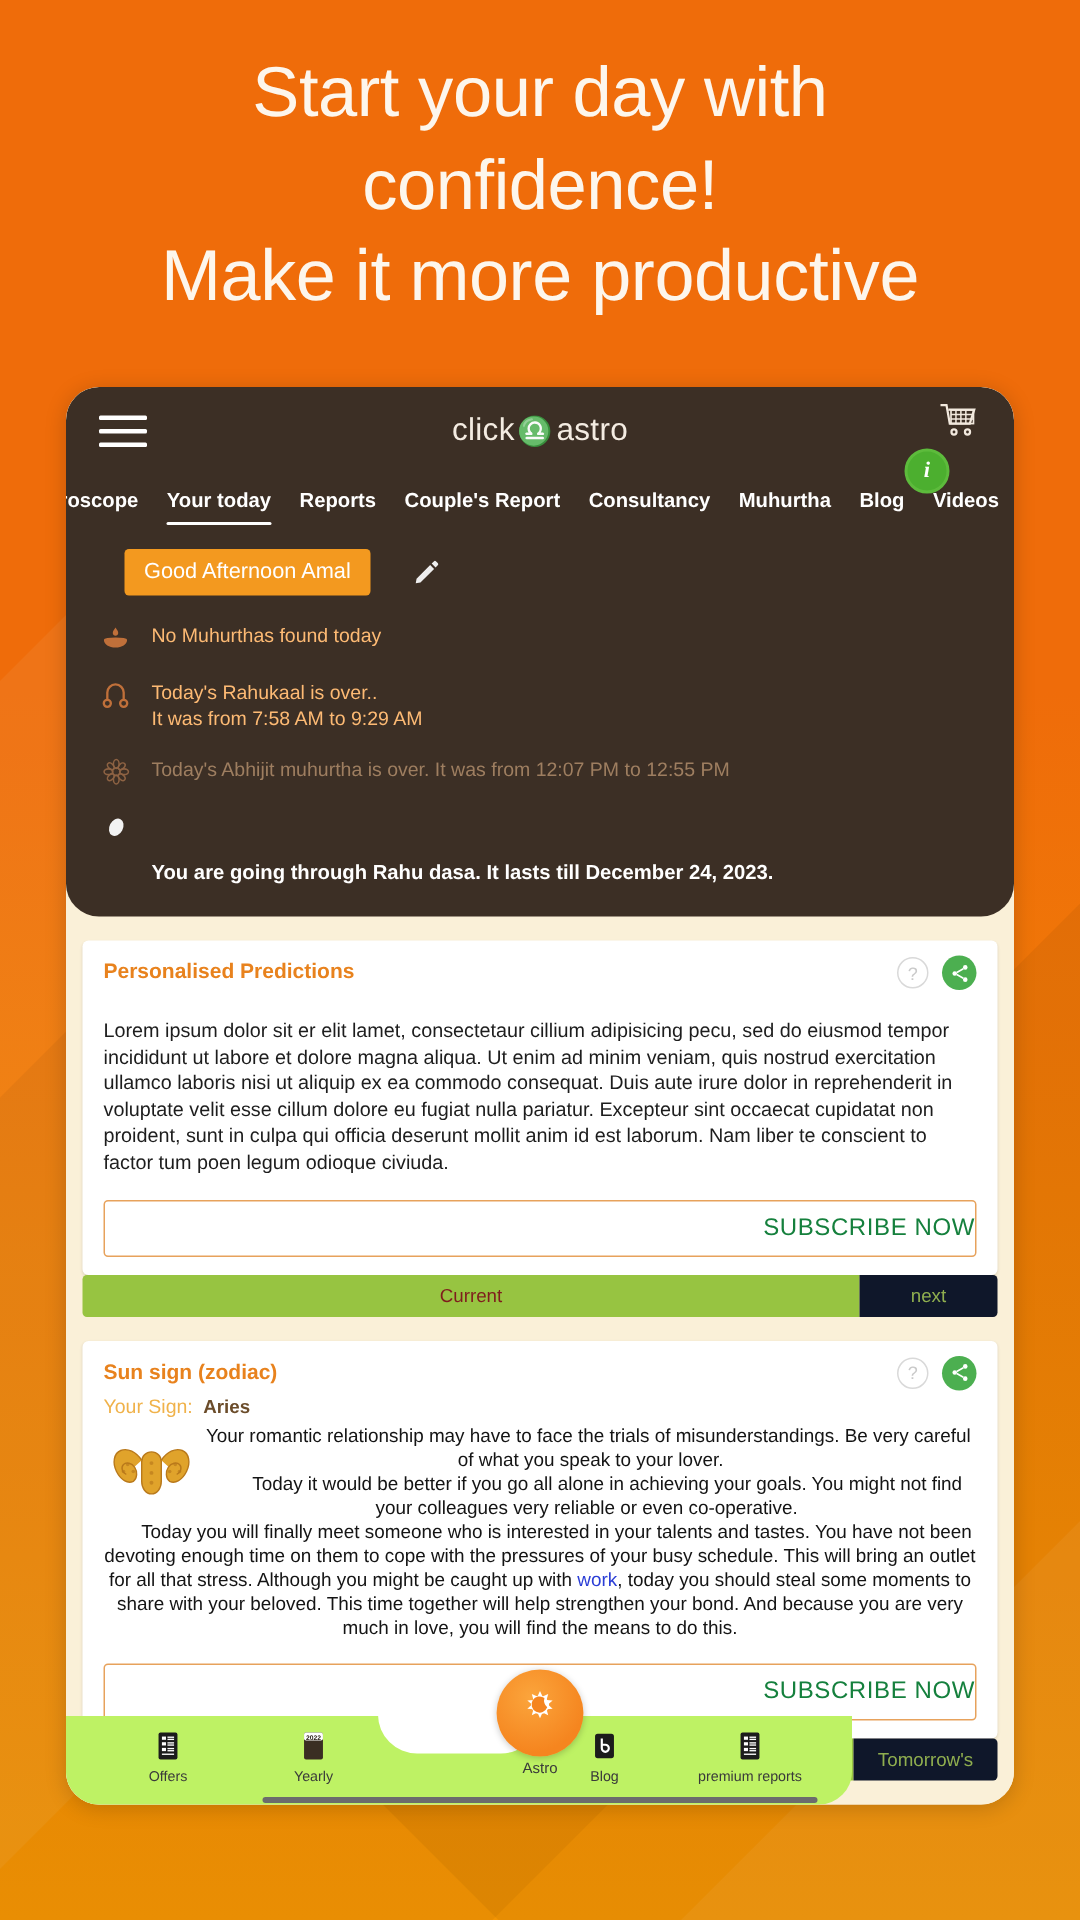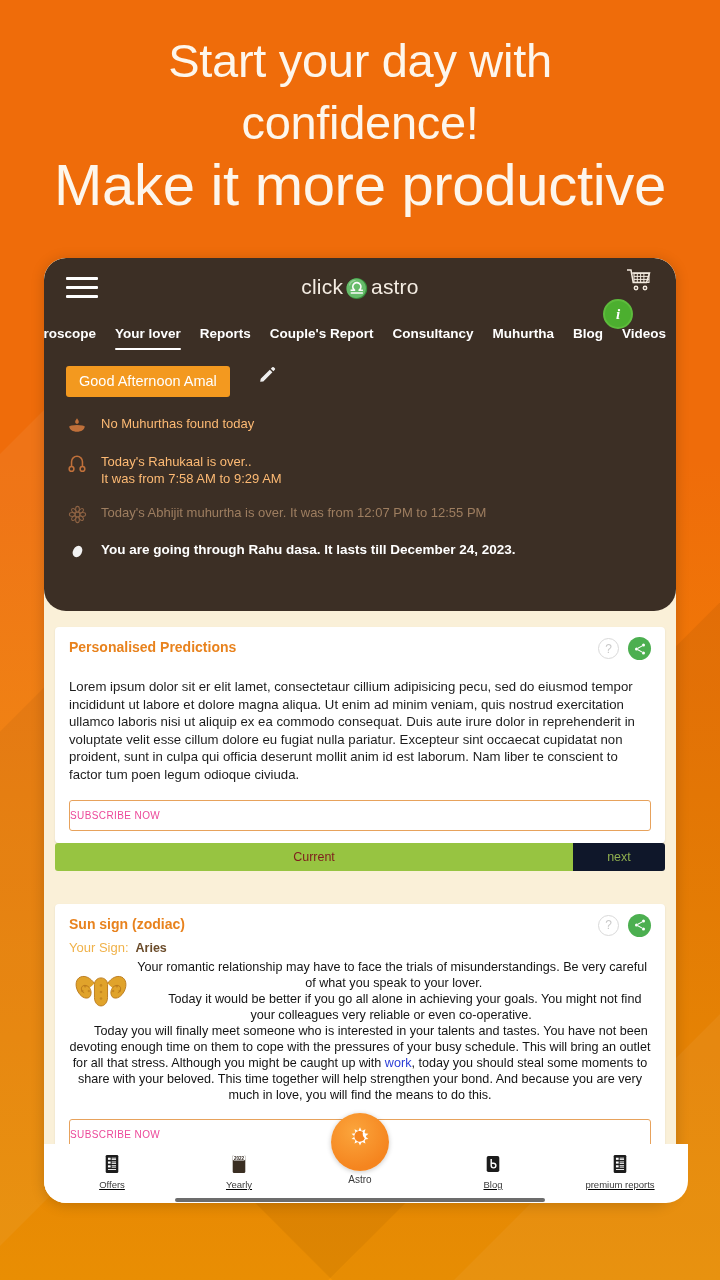--- a/index.html
+++ b/index.html
@@ -26,21 +26,21 @@
     position:absolute; z-index:2; top:0; left:0; right:0;
     padding:30px 14px 0;
     text-align:center;
     color:#fdf6ec;
   }
   .hero .line {
     font-size:47px; line-height:62px; font-weight:400;
     letter-spacing:-0.3px;
     white-space:nowrap;
   }
-  .hero .line.l3 { font-size:58px; }
+  .hero .line.l3 { font-size:48px; }
 
   
   .phone {
     position:absolute; z-index:3;
     left:44px; top:258px; width:632px; height:945px;
     border-radius:22px;
     background:#faf0d8;
     overflow:hidden;
     box-shadow:0 2px 14px rgba(0,0,0,0.18);
   }
@@ -78,34 +78,34 @@
   .tabs {
     display:flex; gap:19px; padding:18px 10px 0 12px;
     font-size:13.5px; color:#ffffff; font-weight:bold;justify-content:flex-end;
   }
   .tab { position:relative; padding-bottom:9px; white-space:nowrap; cursor:pointer; }
   .tab.active:after {
     content:""; position:absolute; left:0; right:0; bottom:0;
     height:2.5px; background:#fff; border-radius:2px;
   }
   
-  .greet-row { display:flex; gap:28px; padding:16px 22px 0; }
+  .greet-row { display:flex; align-items:center; gap:28px; padding:16px 22px 0;margin-left:17px; }
   .greet {
     background:#f3991f; color:#fff; font-size:14.5px;
     padding:7px 13px 8px; border-radius:3px;
   }
   .pencil { width:18px; height:18px; color:#eee; }
   
   .info-list { padding:18px 22px 0; }
   .info-row { display:flex; gap:13px; align-items:flex-start; margin-bottom:17px; }
   .info-ico { width:22px; min-width:22px; display:flex; justify-content:center; padding-top:1px; }
   .info-txt { font-size:13px; line-height:17px; color:#b08662; }
   .info-txt.muted { color:#fdba74; }
   .info-txt.faded { color:#9e7e60; }
-  .info-txt.strong { color:#ffffff; font-weight:bold; font-size:13.5px; }
+  .info-txt.strong { color:#ffffff; font-weight:bold; font-size:13.5px;margin-top:32px; }
 
   
   .scrollbody { background:#faf0d8; padding:10px 0 0; }
   .card {
     background:#fff; margin:6px 11px 0; border-radius:4px;
     box-shadow:0 1px 2px rgba(0,0,0,0.10);
     overflow:hidden;
   }
   .card-head {
     display:flex; align-items:flex-start; justify-content:space-between;
@@ -134,40 +134,39 @@
     float:left; width:56px; height:56px; margin:4px 10px 0 4px;
     shape-outside:circle(50%);
   }
   .sun-body p { margin:0; text-indent:22px;text-align:center; }
   .sun-body p.first { text-indent:0; }
   .sun-body a { color:#2b3ed6; text-decoration:none; }
 
   .subscribe {
     display:block; margin:14px 14px 12px; padding:9px 0;
     border:1px solid #e7a25c; border-radius:3px;
-    text-align:left; color:#ec4899; font-size:10px; letter-spacing:0.4px;
+    text-align:right; color:#15803d; font-size:16px; letter-spacing:0.4px;
     background:#fff; cursor:pointer; width:calc(100% - 28px);
     font-family:"Liberation Sans", sans-serif;
   }
   .segmented { display:flex; margin:0 11px 0; height:28px; }
   .seg {
     flex:1; display:flex; align-items:center; justify-content:center;
     font-size:12.5px; cursor:pointer;
   }
   .seg.on { background:#97c441; color:#7f1d1d; border-radius:3px 0 0 3px; }
   .seg.off { background:#0f172a; color:#8fae4f; max-width:92px; border-radius:0 3px 3px 0; }
 
   
   .bottomnav {
     position:absolute; z-index:6;
-    left:44px; bottom:77px; width:644px; height:59px;
-    background:#ffffff; border-radius:0 0 22px 22px;
+    left:44px; bottom:77px; width:524px; height:59px;
+    background:#bef264; border-radius:0 0 22px 22px;
     display:flex; align-items:flex-start; justify-content:space-between;
     padding:9px 22px 0;
-    text-decoration:underline;
   }
   .bottomnav:before {
     content:""; position:absolute; left:50%; top:-1px; transform:translateX(-50%);
     width:108px; height:26px; background:#fff;
     border-radius:0 0 54px 54px;
   }
   .navitem { width:92px; text-align:center; cursor:pointer; }
   .navitem .glyphbox {
     width:20px; height:22px; margin:0 auto 4px;
     display:flex; align-items:center; justify-content:center;
@@ -227,21 +226,21 @@
           <path d="M11.3 5.4v9M14.6 5.4v9M17.9 5.4v9M8 8.4h15M8 11.4h15" stroke-width="1"></path>
           <circle cx="10" cy="20" r="1.7"></circle>
             <circle cx="19" cy="20" r="1.7"></circle>
         </svg>
       </div>
       <div class="badge-info">i</div>
     </div>
 
     <div class="tabs">
       <div class="tab">Horoscope</div>
-      <div class="tab active">Your lover</div>
+      <div class="tab active">Your today</div>
       <div class="tab">Reports</div>
       <div class="tab">Couple's Report</div>
       <div class="tab">Consultancy</div>
       <div class="tab">Muhurtha</div>
       <div class="tab">Blog</div>
       <div class="tab">Videos</div>
     </div>
 
     <div class="greet-row">
       <div class="greet">Good Afternoon Amal</div>
@@ -328,21 +327,21 @@
         </div>
       </div>
       <div class="body-text">Lorem ipsum dolor sit er elit lamet, consectetaur cillium adipisicing pecu, sed do eiusmod tempor incididunt ut labore et dolore magna aliqua. Ut enim ad minim veniam, quis nostrud exercitation ullamco laboris nisi ut aliquip ex ea commodo consequat. Duis aute irure dolor in reprehenderit in voluptate velit esse cillum dolore eu fugiat nulla pariatur. Excepteur sint occaecat cupidatat non proident, sunt in culpa qui officia deserunt mollit anim id est laborum. Nam liber te conscient to factor tum poen legum odioque civiuda.</div>
       <button class="subscribe">SUBSCRIBE NOW</button>
     </div>
     <div class="segmented">
       <div class="seg on">Current</div>
       <div class="seg off">next</div>
     </div>
 
-    <div class="card" style="margin-top:33px;">
+    <div class="card" style="margin-top:16px;">
       <div class="card-head">
         <div class="card-title">Sun sign (zodiac)</div>
         <div class="head-icons">
           <span class="ico-help">?</span>
           <span class="ico-share">
             <svg viewBox="0 0 24 24" width="14" height="14" fill="#fff">
               <circle cx="18" cy="5" r="2.6"></circle>
                 <circle cx="18" cy="19" r="2.6"></circle>
                 <circle cx="6" cy="12" r="2.6"></circle>
               <path d="M8.3 10.8 15.8 6.6 M8.3 13.2 15.8 17.4" stroke="#fff" stroke-width="1.8"></path>

